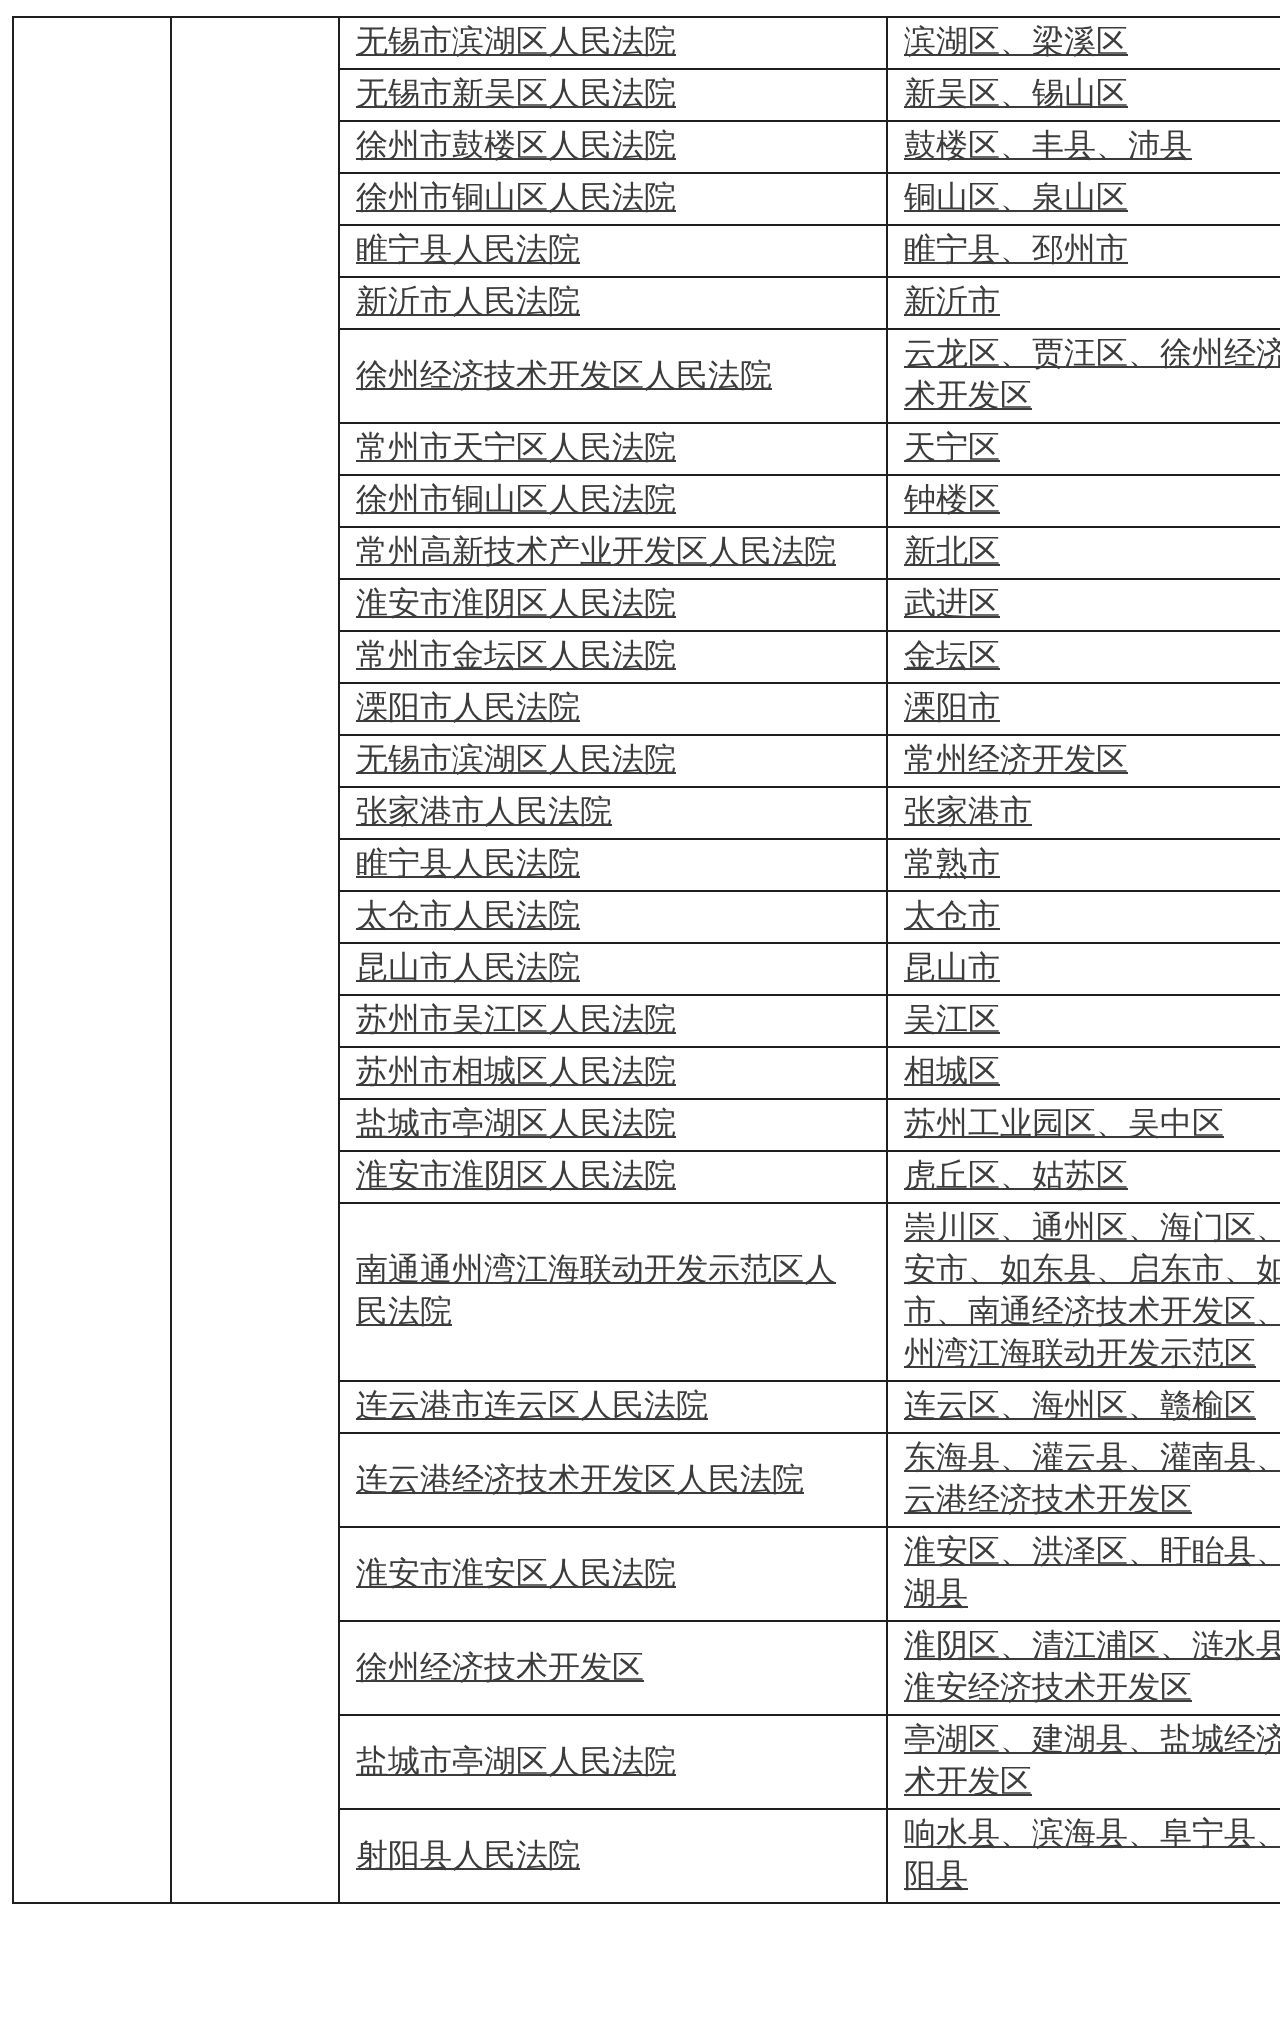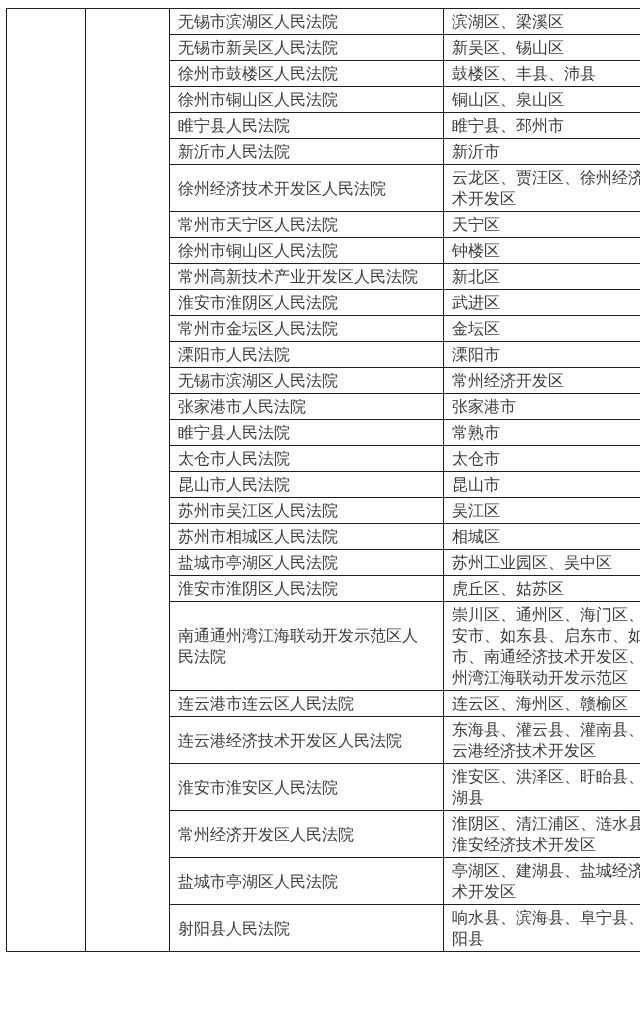--- a/index.html
+++ b/index.html
@@ -23,20 +23,21 @@
     width: 624px;
     border-collapse: collapse;
     table-layout: fixed;
   }
   table.court-table td {
     border: 1px solid #1f1f1f;
     font-size: 16px;
     line-height: 21px;
     vertical-align: middle;
     overflow-wrap: break-word;
+    text-decoration: underline;
   }
   td.empty-col-1 { width: 76px; }
   td.empty-col-2 { width: 81px; }
   td.court-cell {
     width: 245px;
     padding: 2px 20px 2px 8px;
   }
   td.jurisdiction-cell {
     width: 222px;
     padding: 2px 12px 2px 8px;
@@ -148,21 +149,21 @@
         </tr>
         <tr>
           <td class="court-cell">连云港经济技术开发区人民法院</td>
           <td class="jurisdiction-cell">东海县、灌云县、灌南县、连云港经济技术开发区</td>
         </tr>
         <tr>
           <td class="court-cell">淮安市淮安区人民法院</td>
           <td class="jurisdiction-cell">淮安区、洪泽区、盱眙县、金湖县</td>
         </tr>
         <tr>
-          <td class="court-cell">常州经济开发区人民法院</td>
+          <td class="court-cell">徐州经济技术开发区</td>
           <td class="jurisdiction-cell">淮阴区、清江浦区、涟水县、淮安经济技术开发区</td>
         </tr>
         <tr>
           <td class="court-cell">盐城市亭湖区人民法院</td>
           <td class="jurisdiction-cell">亭湖区、建湖县、盐城经济技术开发区</td>
         </tr>
         <tr>
           <td class="court-cell">射阳县人民法院</td>
           <td class="jurisdiction-cell">响水县、滨海县、阜宁县、射阳县</td>
         </tr>

